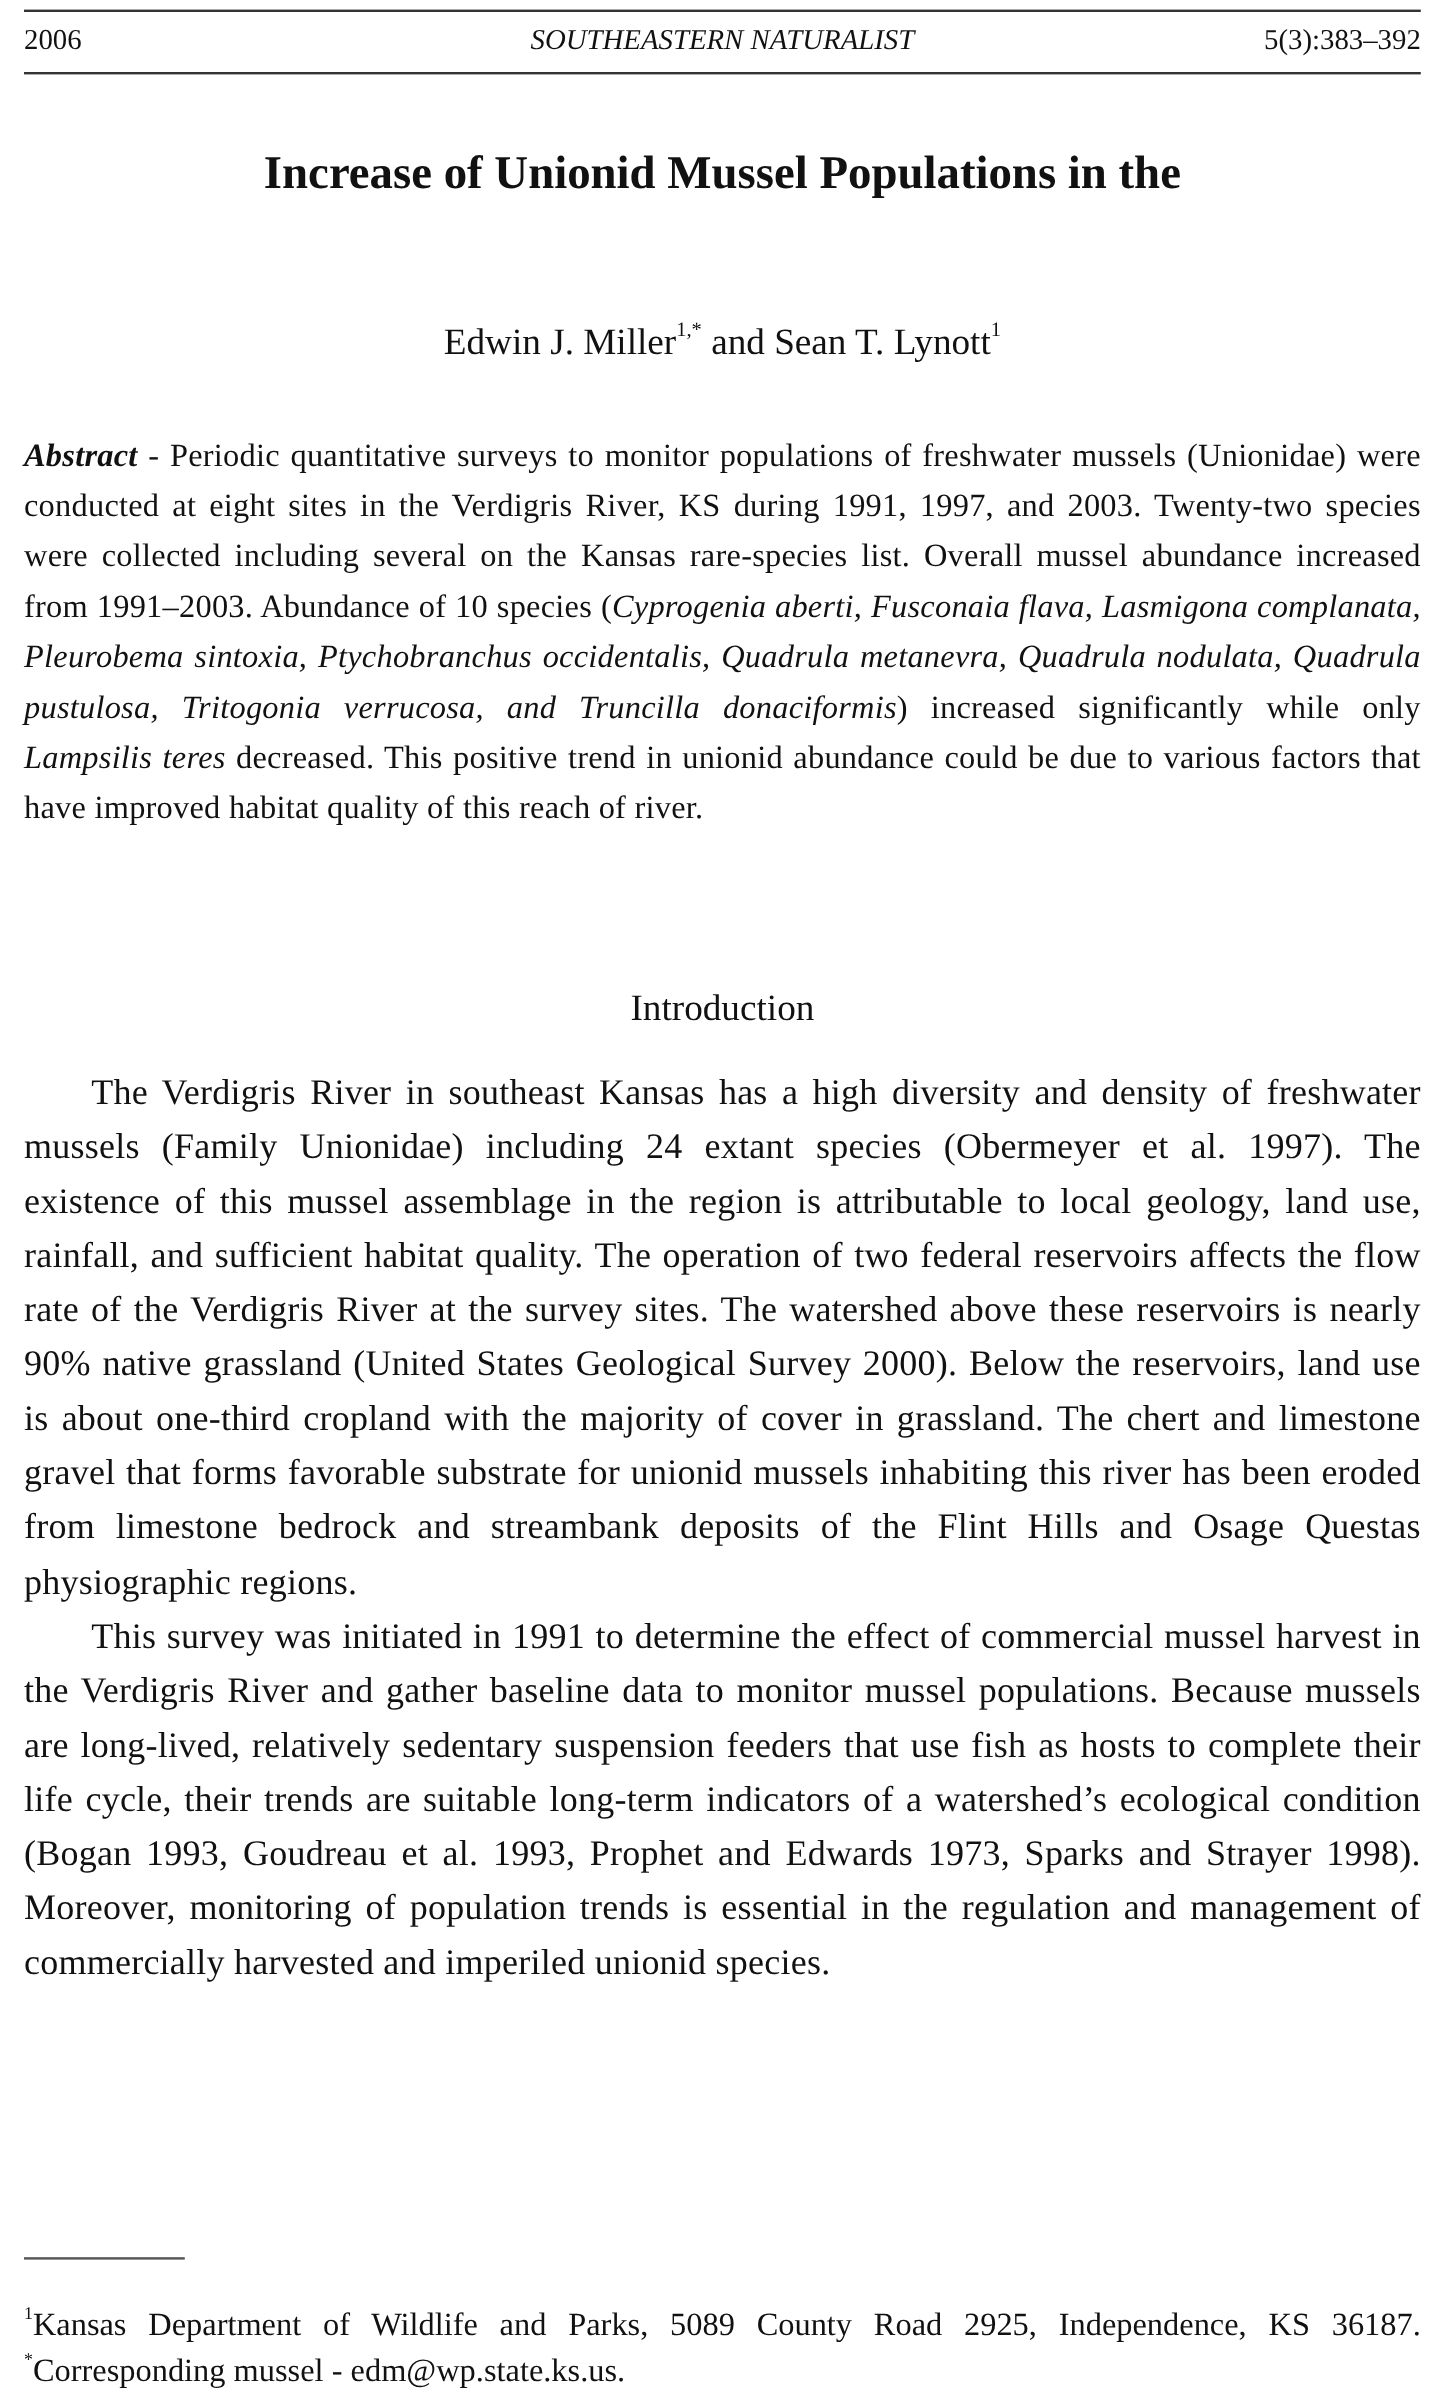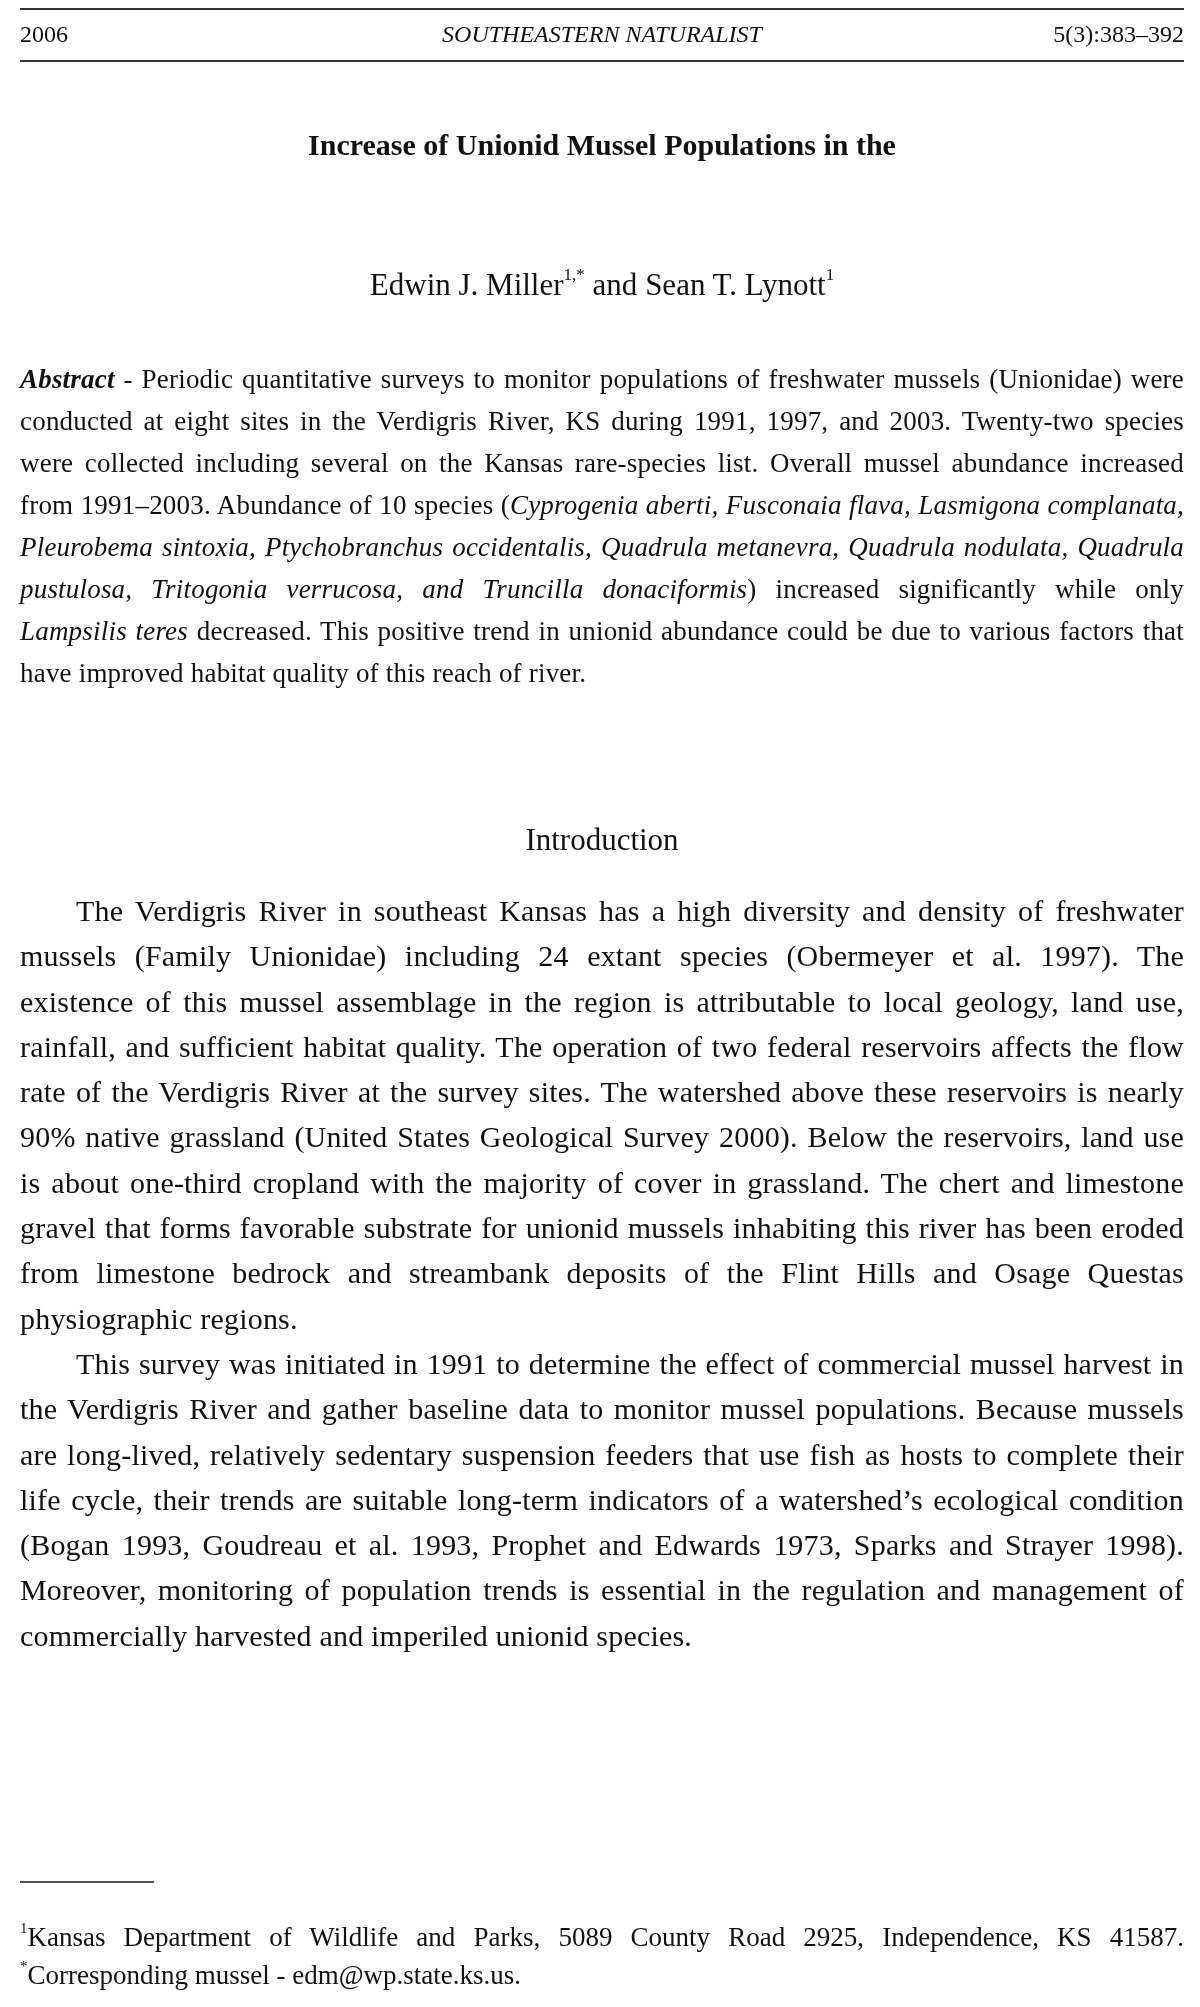--- a/index.html
+++ b/index.html
@@ -11,21 +11,21 @@
   .rule { position: absolute; left: 0; width: 1164px; height: 2px; background: #333; }
   .running-head {
     position: absolute; top: 16px; left: 0; width: 1164px; height: 36px;
     font-size: 24px; line-height: 36px;
   }
   .rh-left { position: absolute; left: 0; top: 0; }
   .rh-center { position: absolute; left: 0; width: 100%; text-align: center; font-style: italic; }
   .rh-right { position: absolute; right: 0; top: 0; }
   .title {
     position: absolute; top: 118px; left: 0; width: 1164px; text-align: center;
-    font-weight: bold; font-size: 30px; line-height: 53px;
+    font-weight: bold; font-size: 39px; line-height: 53px;
   }
   .authors {
     position: absolute; top: 265px; left: 0; width: 1164px; text-align: center;
     font-size: 31px; line-height: 40px;
   }
   sup { font-size: 0.55em; vertical-align: 0.9em; line-height: 0; }
   .abstract {
     position: absolute; top: 358px; left: 0; width: 1164px;
     font-size: 27px; line-height: 42px; text-align: justify; letter-spacing: 0.2px;
   }
@@ -71,15 +71,15 @@
 
   <div class="section-heading">Introduction</div>
 
   <div class="body-text">
     <p>The Verdigris River in southeast Kansas has a high diversity and density of freshwater mussels (Family Unionidae) including 24 extant species (Obermeyer et al. 1997). The existence of this mussel assemblage in the region is attributable to local geology, land use, rainfall, and sufficient habitat quality. The operation of two federal reservoirs affects the flow rate of the Verdigris River at the survey sites. The watershed above these reservoirs is nearly 90% native grassland (United States Geological Survey 2000). Below the reservoirs, land use is about one-third cropland with the majority of cover in grassland. The chert and limestone gravel that forms favorable substrate for unionid mussels inhabiting this river has been eroded from limestone bedrock and streambank deposits of the Flint Hills and Osage Questas physiographic regions.</p>
     <p>This survey was initiated in 1991 to determine the effect of commercial mussel harvest in the Verdigris River and gather baseline data to monitor mussel populations. Because mussels are long-lived, relatively sedentary suspension feeders that use fish as hosts to complete their life cycle, their trends are suitable long-term indicators of a watershed’s ecological condition (Bogan 1993, Goudreau et al. 1993, Prophet and Edwards 1973, Sparks and Strayer 1998). Moreover, monitoring of population trends is essential in the regulation and management of commercially harvested and imperiled unionid species.</p>
   </div>
 
   <div class="fn-rule"></div>
   <div class="footnote">
-    <sup>1</sup><span>Kansas Department of Wildlife and Parks, 5089 County Road 2925, Independence, KS 41587. </span><sup>*</sup><span>Corresponding mussel - edm@wp.state.ks.us.</span>
+    <sup>1</sup><span>Kansas Department of Wildlife and Parks, 5089 County Road 2925, Independence, KS 36187. </span><sup>*</sup><span>Corresponding mussel - edm@wp.state.ks.us.</span>
   </div>
 </div>
 
 </body></html>

